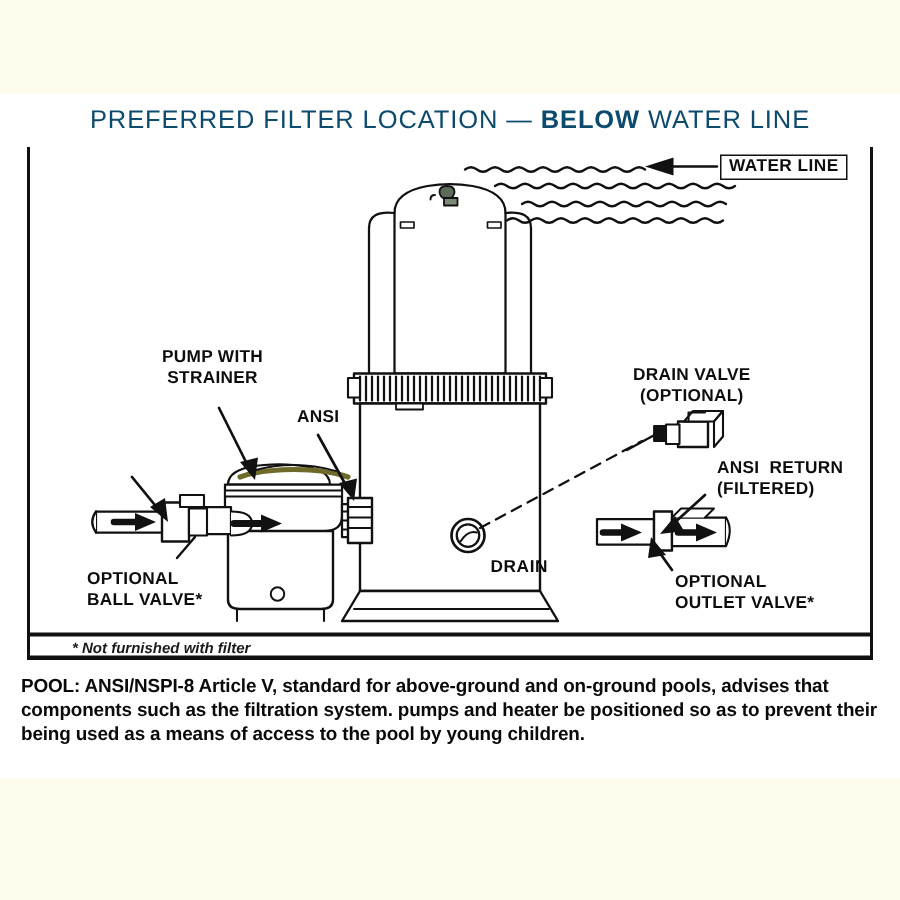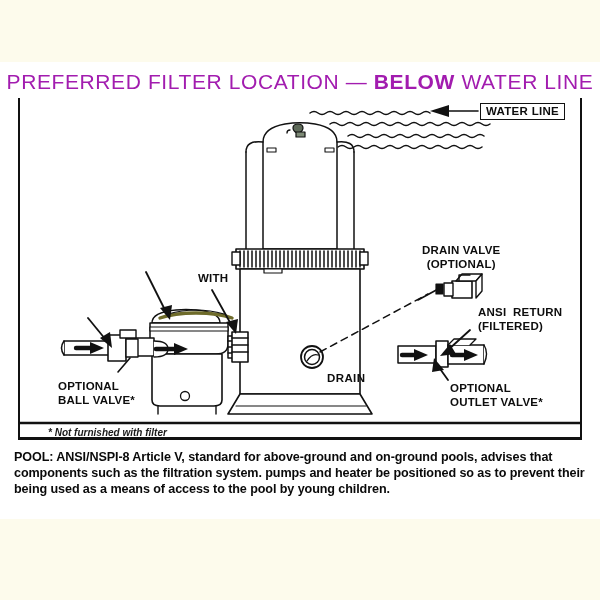--- a/index.html
+++ b/index.html
@@ -29,23 +29,23 @@
     width: 600px;
     height: 457px;
     background: #ffffff;
   }
   #title {
     position: absolute;
     left: 0;
     top: 70px;
     width: 600px;
     text-align: center;
-    font-size: 21px;
+    font-size: 17px;
     letter-spacing: 0.6px;
-    color: #a21caf;
+    color: #0c4a6e;
     white-space: nowrap;
   }
   #title .b { font-weight: bold; }
 
   
   #frame {
     position: absolute;
     left: 18px;
     top: 98px;
     width: 564px;
@@ -306,23 +306,25 @@
       <line x1="470" y1="330" x2="448" y2="350" stroke="#111" stroke-width="1.8"></line>
       <polygon points="440,356 450,344 456,354" fill="#111" stroke="none"></polygon>
 
       <line x1="448" y1="380" x2="438" y2="366" stroke="#111" stroke-width="1.8"></line>
       <polygon points="434,358 444,370 432,372" fill="#111" stroke="none"></polygon>
     </g>
   </svg>
 
   <div id="waterline-box" style="left:480px; top:103px;">WATER LINE</div>
 
-
-
-  <div class="lbl" style="left:198px; top:272px;">WITH</div>
+  <div class="lbl c" style="left:108px; top:232px;">PUMP WITH
+STRAINER</div>
+
+
+  <div class="lbl" style="left:198px; top:272px;">ANSI</div>
 
   <div class="lbl" style="left:58px; top:380px;">OPTIONAL
 BALL VALVE*</div>
 
   <div id="drain-lbl" style="left:294px; top:372px;">DRAIN</div>
 
   <div class="lbl c" style="left:422px; top:244px;">DRAIN VALVE
 (OPTIONAL)</div>
 
   <div class="lbl" style="left:478px; top:306px;">ANSI  RETURN

